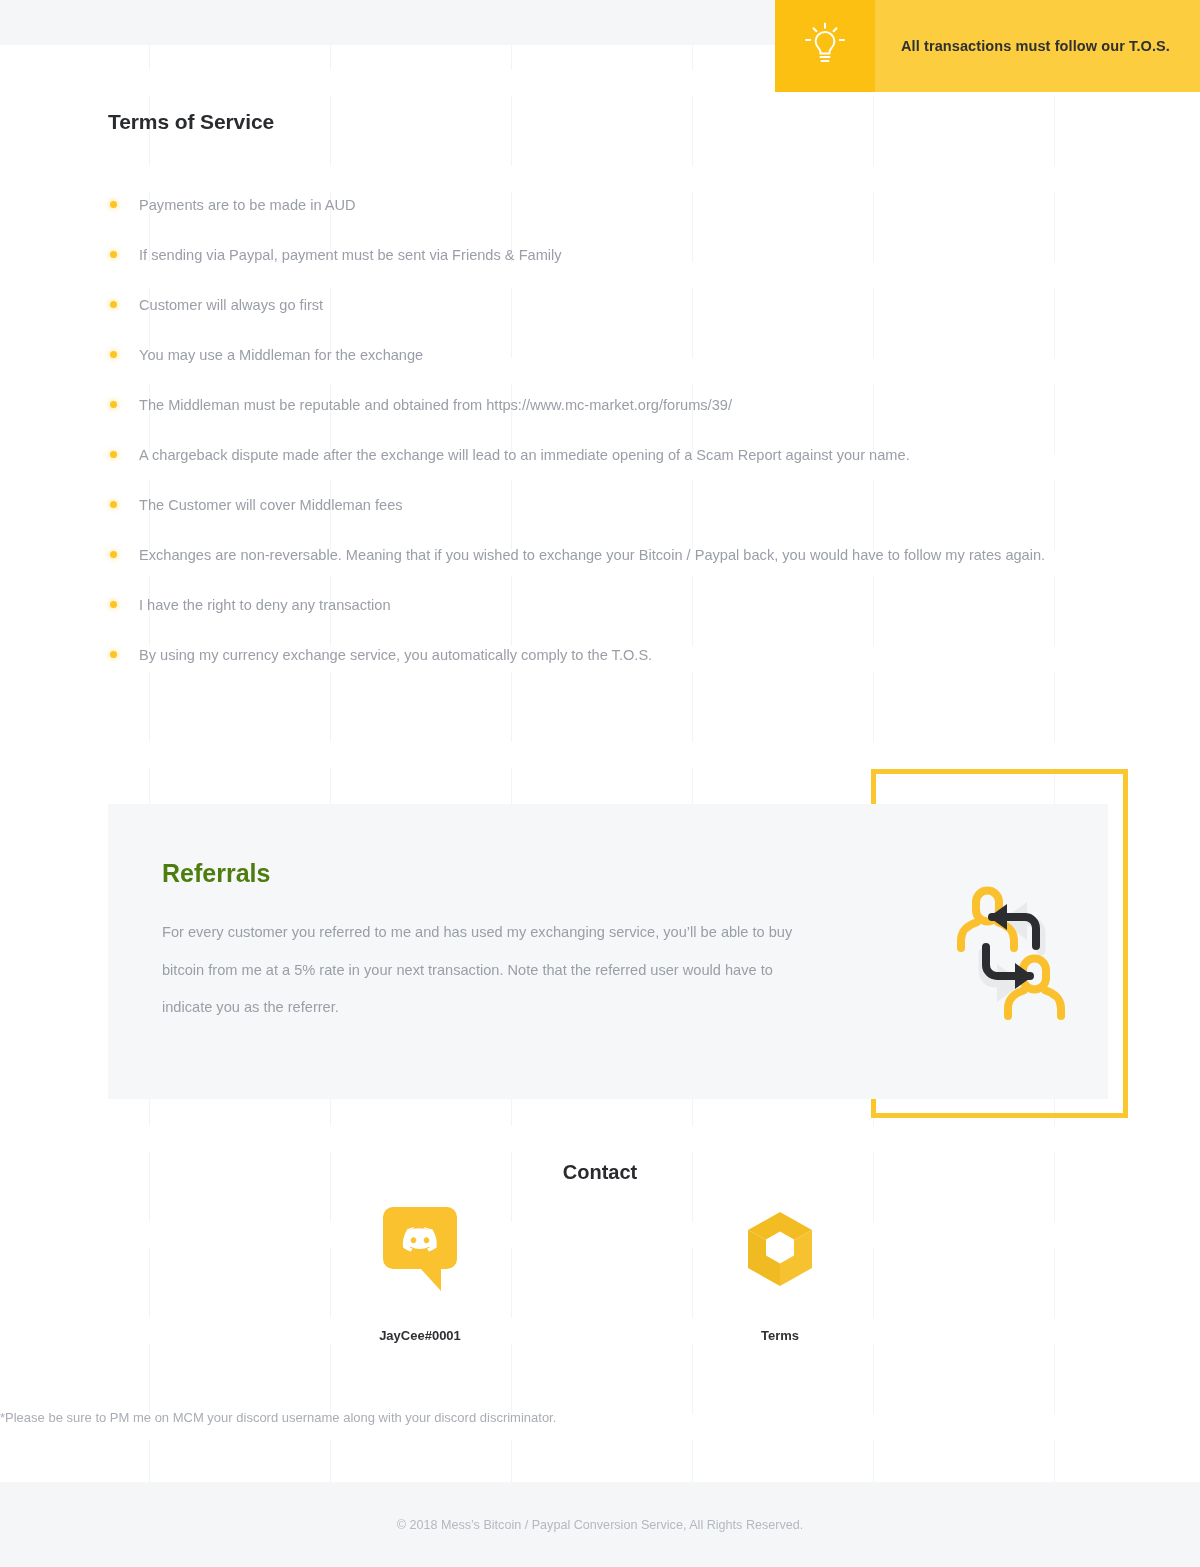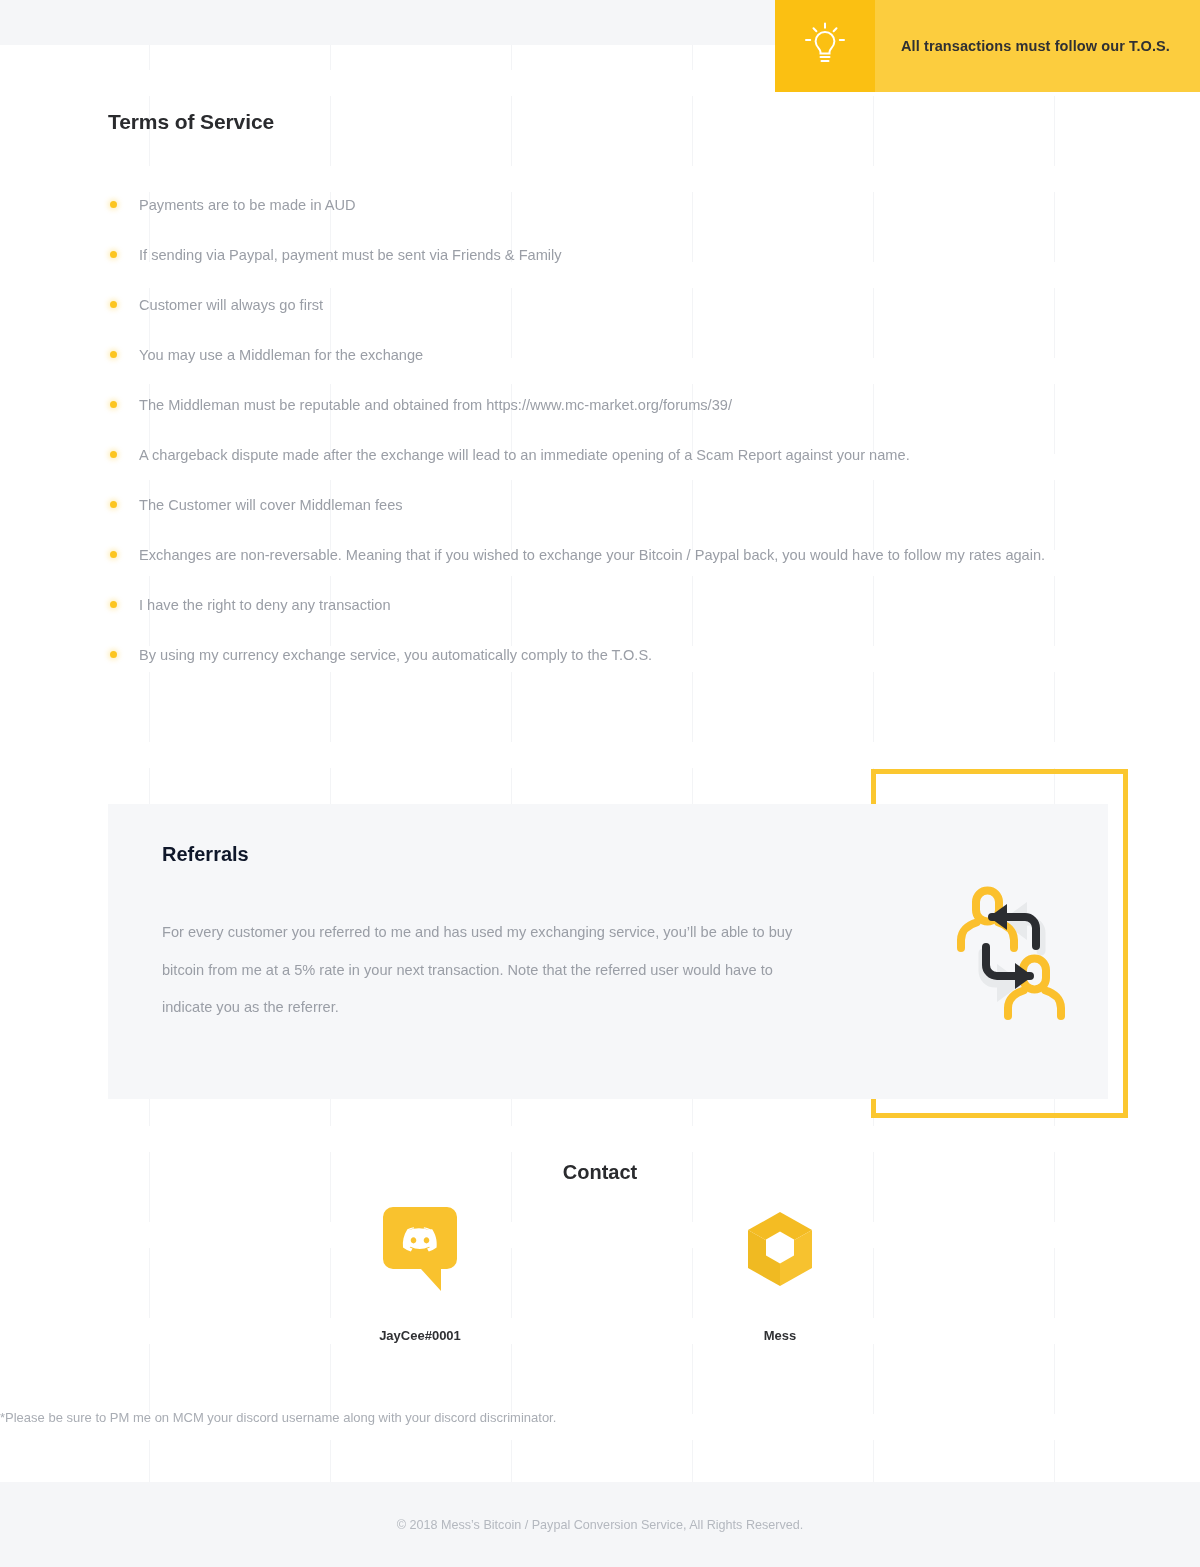--- a/index.html
+++ b/index.html
@@ -122,24 +122,24 @@
   }
   #ref-card {
     position: absolute;
     left: 108px; top: 804px;
     width: 1000px; height: 295px;
     background: #f6f7f9;
     z-index: 3;
   }
   #ref-card h2 {
     position: absolute;
-    left: 54px; top: 39px;
-    font-size: 20px;
-    font-weight: bold;
-    color: #0f172a;
+    left: 54px; top: 55px;
+    font-size: 25px;
+    font-weight: bold;
+    color: #4d7c0f;
   }
   #ref-card p {
     position: absolute;
     left: 54px; top: 110px;
     width: 660px;
     font-size: 14.6px;
     line-height: 37.5px;
     color: #9a9ea6;
   }
   #ref-icon {
@@ -297,21 +297,21 @@
 
     <div class="contact">
       <div class="glyph">
         <svg width="70" height="78" viewBox="0 0 70 78">
           <path d="M35 2 67 20 35 38 3 20z" fill="#f4bc23"></path>
           <path d="M3 20v38l32 18V38z" fill="#f0ba22"></path>
           <path d="M67 20v38L35 76V38z" fill="#f7c22f"></path>
           <path d="M35 21.5 49 29.5v16L35 53.5 21 45.5v-16z" fill="#ffffff"></path>
         </svg>
       </div>
-      <div class="cname">Mess</div>
+      <div class="cname">Terms</div>
     </div>
 
   </div>
   <div id="contact-note">*Please be sure to PM me on MCM your discord username along with your discord discriminator.</div>
 
   <footer id="footer">
     <span>© 2018 Mess’s Bitcoin / Paypal Conversion Service, All Rights Reserved.</span>
   </footer>
 
 </div>

